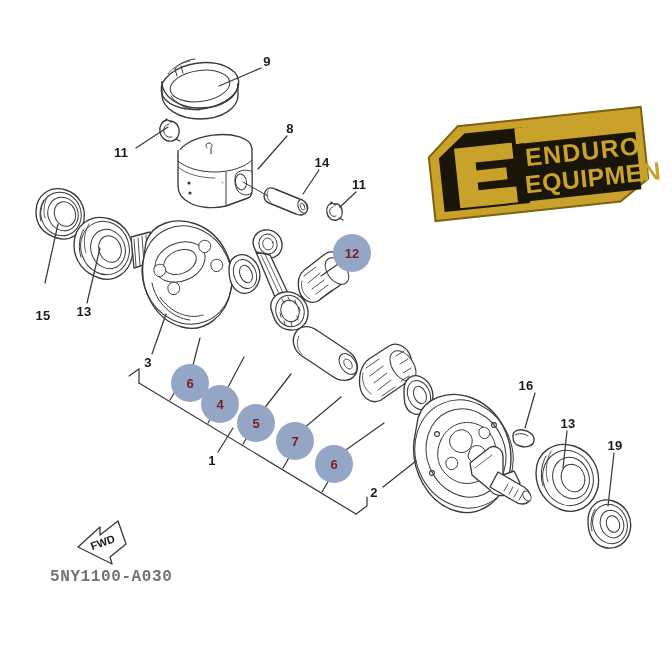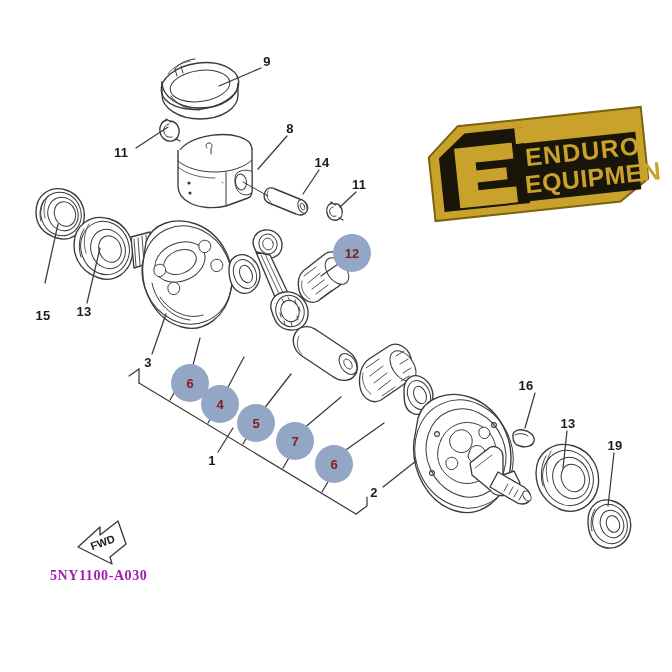--- a/index.html
+++ b/index.html
@@ -53,25 +53,25 @@
     color: #7f1d1d;
     user-select: none;
   }
   #logo {
     position: absolute;
     transform: rotate(-6deg);
     transform-origin: center center;
   }
   .partnum {
     position: absolute;
-    font-family: Liberation Serif, serif;
+    font-family: Liberation Mono, monospace;
     font-weight: bold;
-    font-size: 14px;
+    font-size: 16px;
     letter-spacing: 0.6px;
-    color: #a21caf;
+    color: #737373;
     white-space: nowrap;
     user-select: none;
   }
   .fwd-text {
     font-family: "Liberation Sans", sans-serif;
     font-weight: bold;
     font-size: 11px;
     fill: #1a1a1a;
   }
 </style>

